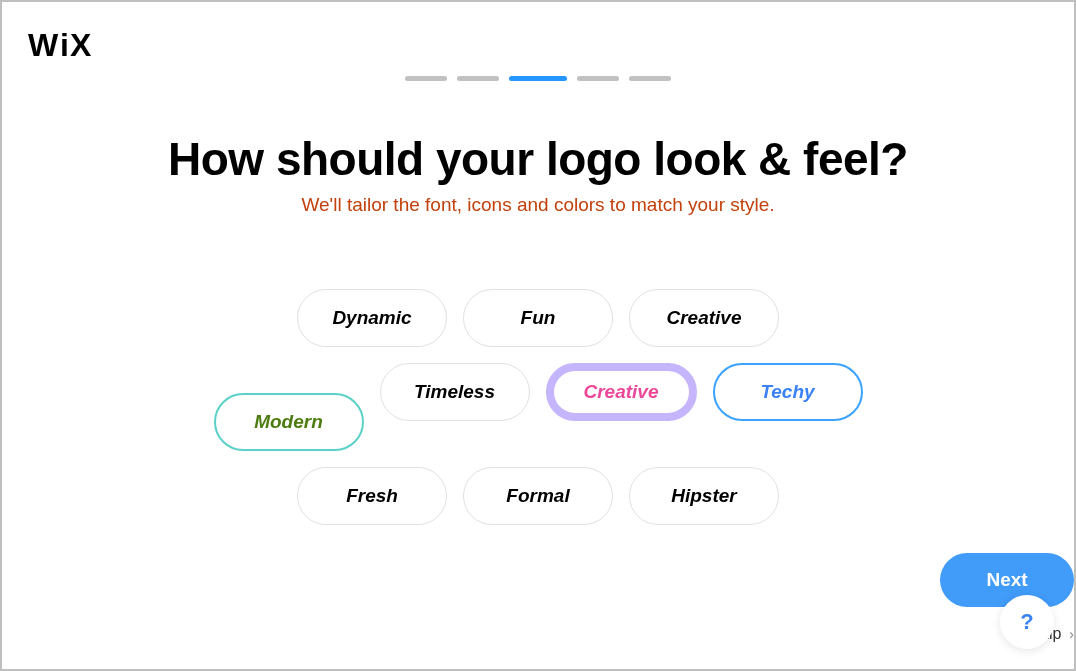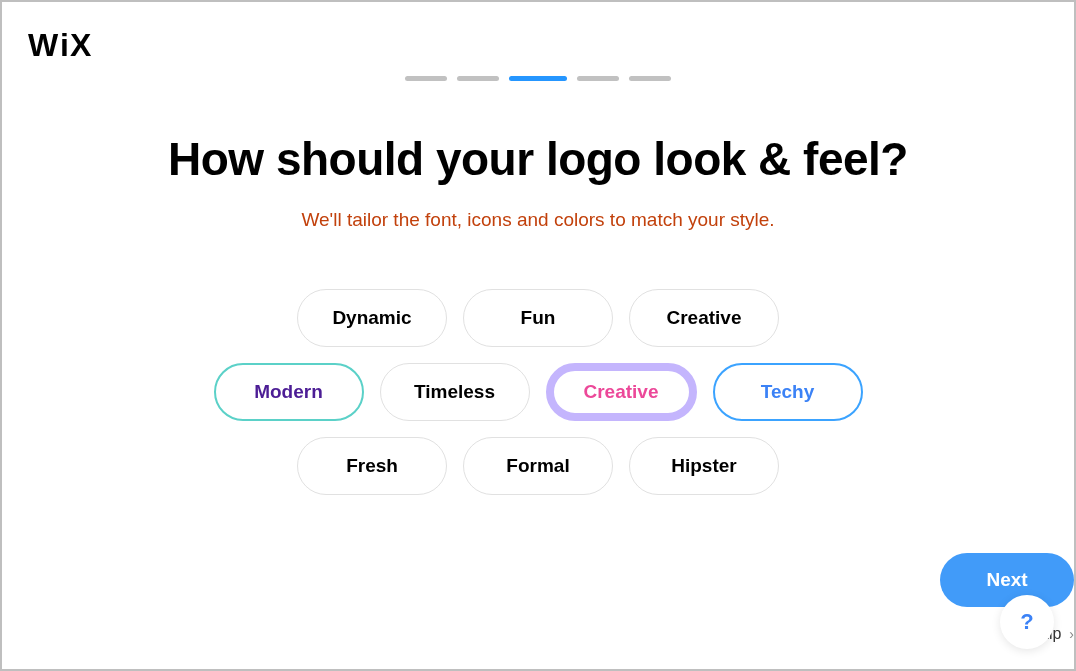--- a/index.html
+++ b/index.html
@@ -56,21 +56,21 @@
       top: 130px;
       left: 0;
       right: 0;
       text-align: center;
     }
     .title {
       font-size: 46px;
       font-weight: 900;
       color: #000;
       letter-spacing: -0.5px;
-      margin-bottom: 23px;
+      margin-bottom: 8px;
     }
     .subtitle {
       font-size: 19px;
       color: #c2410c;
       font-weight: 400;
     }
     .chips {
       position: absolute;
       top: 287px;
       left: 0;
@@ -92,24 +92,26 @@
       border-radius: 30px;
       border: 1px solid #e1e1e1;
       background: #fff;
       font-size: 19px;
       font-weight: 600;
       color: #000;
       display: flex;
       align-items: center;
       justify-content: center;
       cursor: pointer;
+      font-style: italic;
     }
     .chip.modern {
       border: 2px solid #5bd1c8;
-      color: #4c1d95;
+      color: #4d7c0f;
+      margin-top: 30px;
     }
     .chip.creative {
       border: 8px solid #c4b5fd;
       color: #ec4899;
     }
     .chip.techy {
       border: 2px solid #3ba3ff;
       color: #3b82f6;
     }
     .actions {

